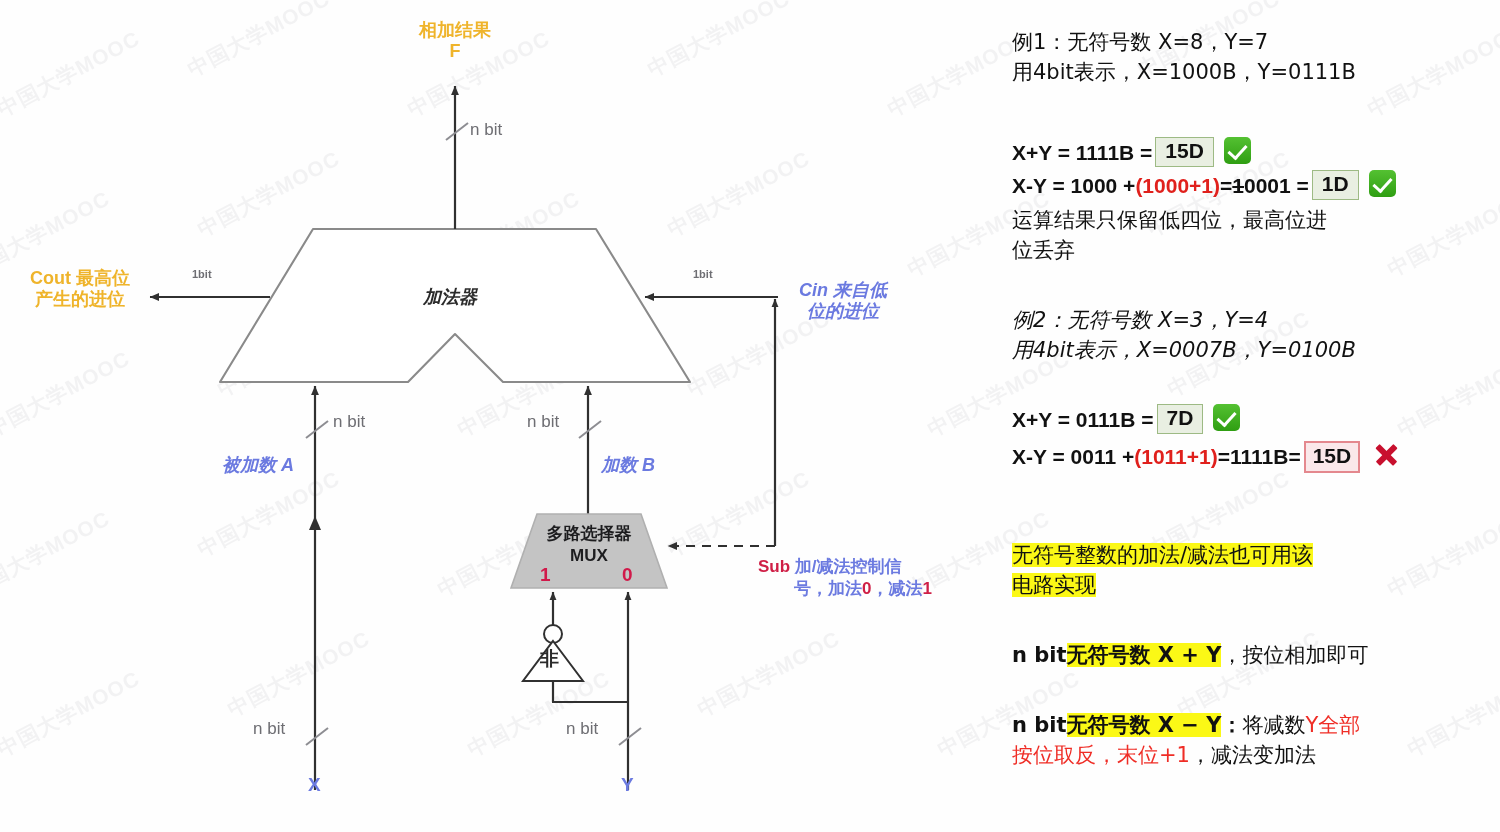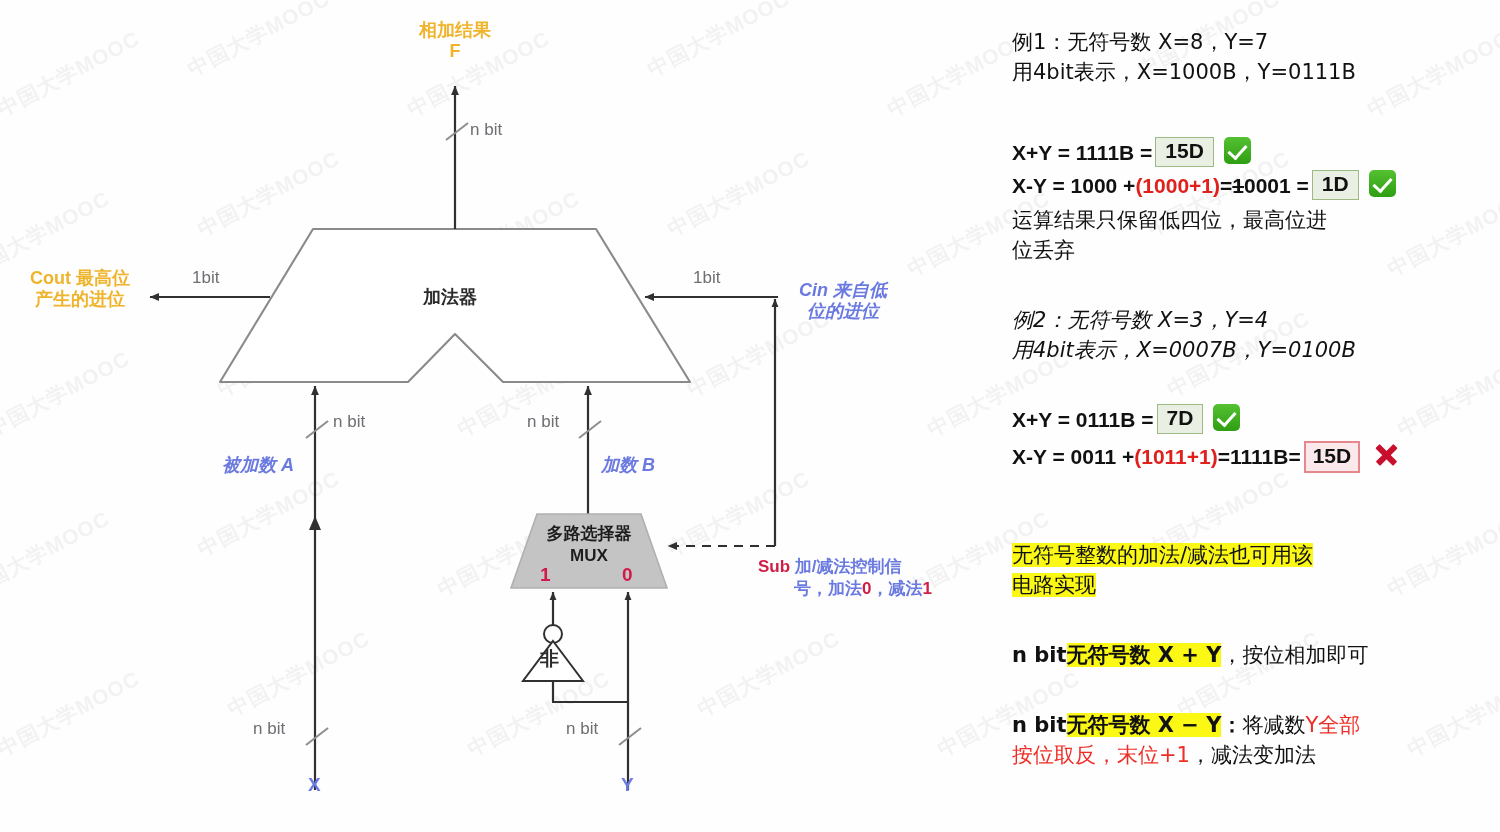--- a/index.html
+++ b/index.html
@@ -50,22 +50,22 @@
     white-space: nowrap;
     line-height: 1.18;
   }
   .lbl-nbit {
     color: #6e6e73;
     font-size: 17px;
     font-weight: 400;
   }
   .lbl-1bit {
     color: #6e6e73;
-    font-size: 17px;
-    font-weight: 400;
+    font-size: 11px;
+    font-weight: 700;
   }
   .lbl-amber {
     color: #efb42b;
     font-size: 18px;
     font-weight: 700;
     text-align: center;
   }
   .lbl-blue {
     color: #6b7ae0;
     font-size: 18px;
@@ -74,20 +74,21 @@
   }
   .lbl-blue-xy {
     color: #6b7ae0;
     font-size: 19px;
     font-weight: 700;
   }
   .lbl-dark {
     color: #2b2b2b;
     font-size: 18px;
     font-weight: 700;
+    font-style: italic;
   }
   .lbl-mux {
     color: #1d1d1f;
     font-size: 17px;
     font-weight: 700;
     text-align:center;
   }
   .red { color: #d1194a; }
   .sub-note {
     color: #6b7ae0;

